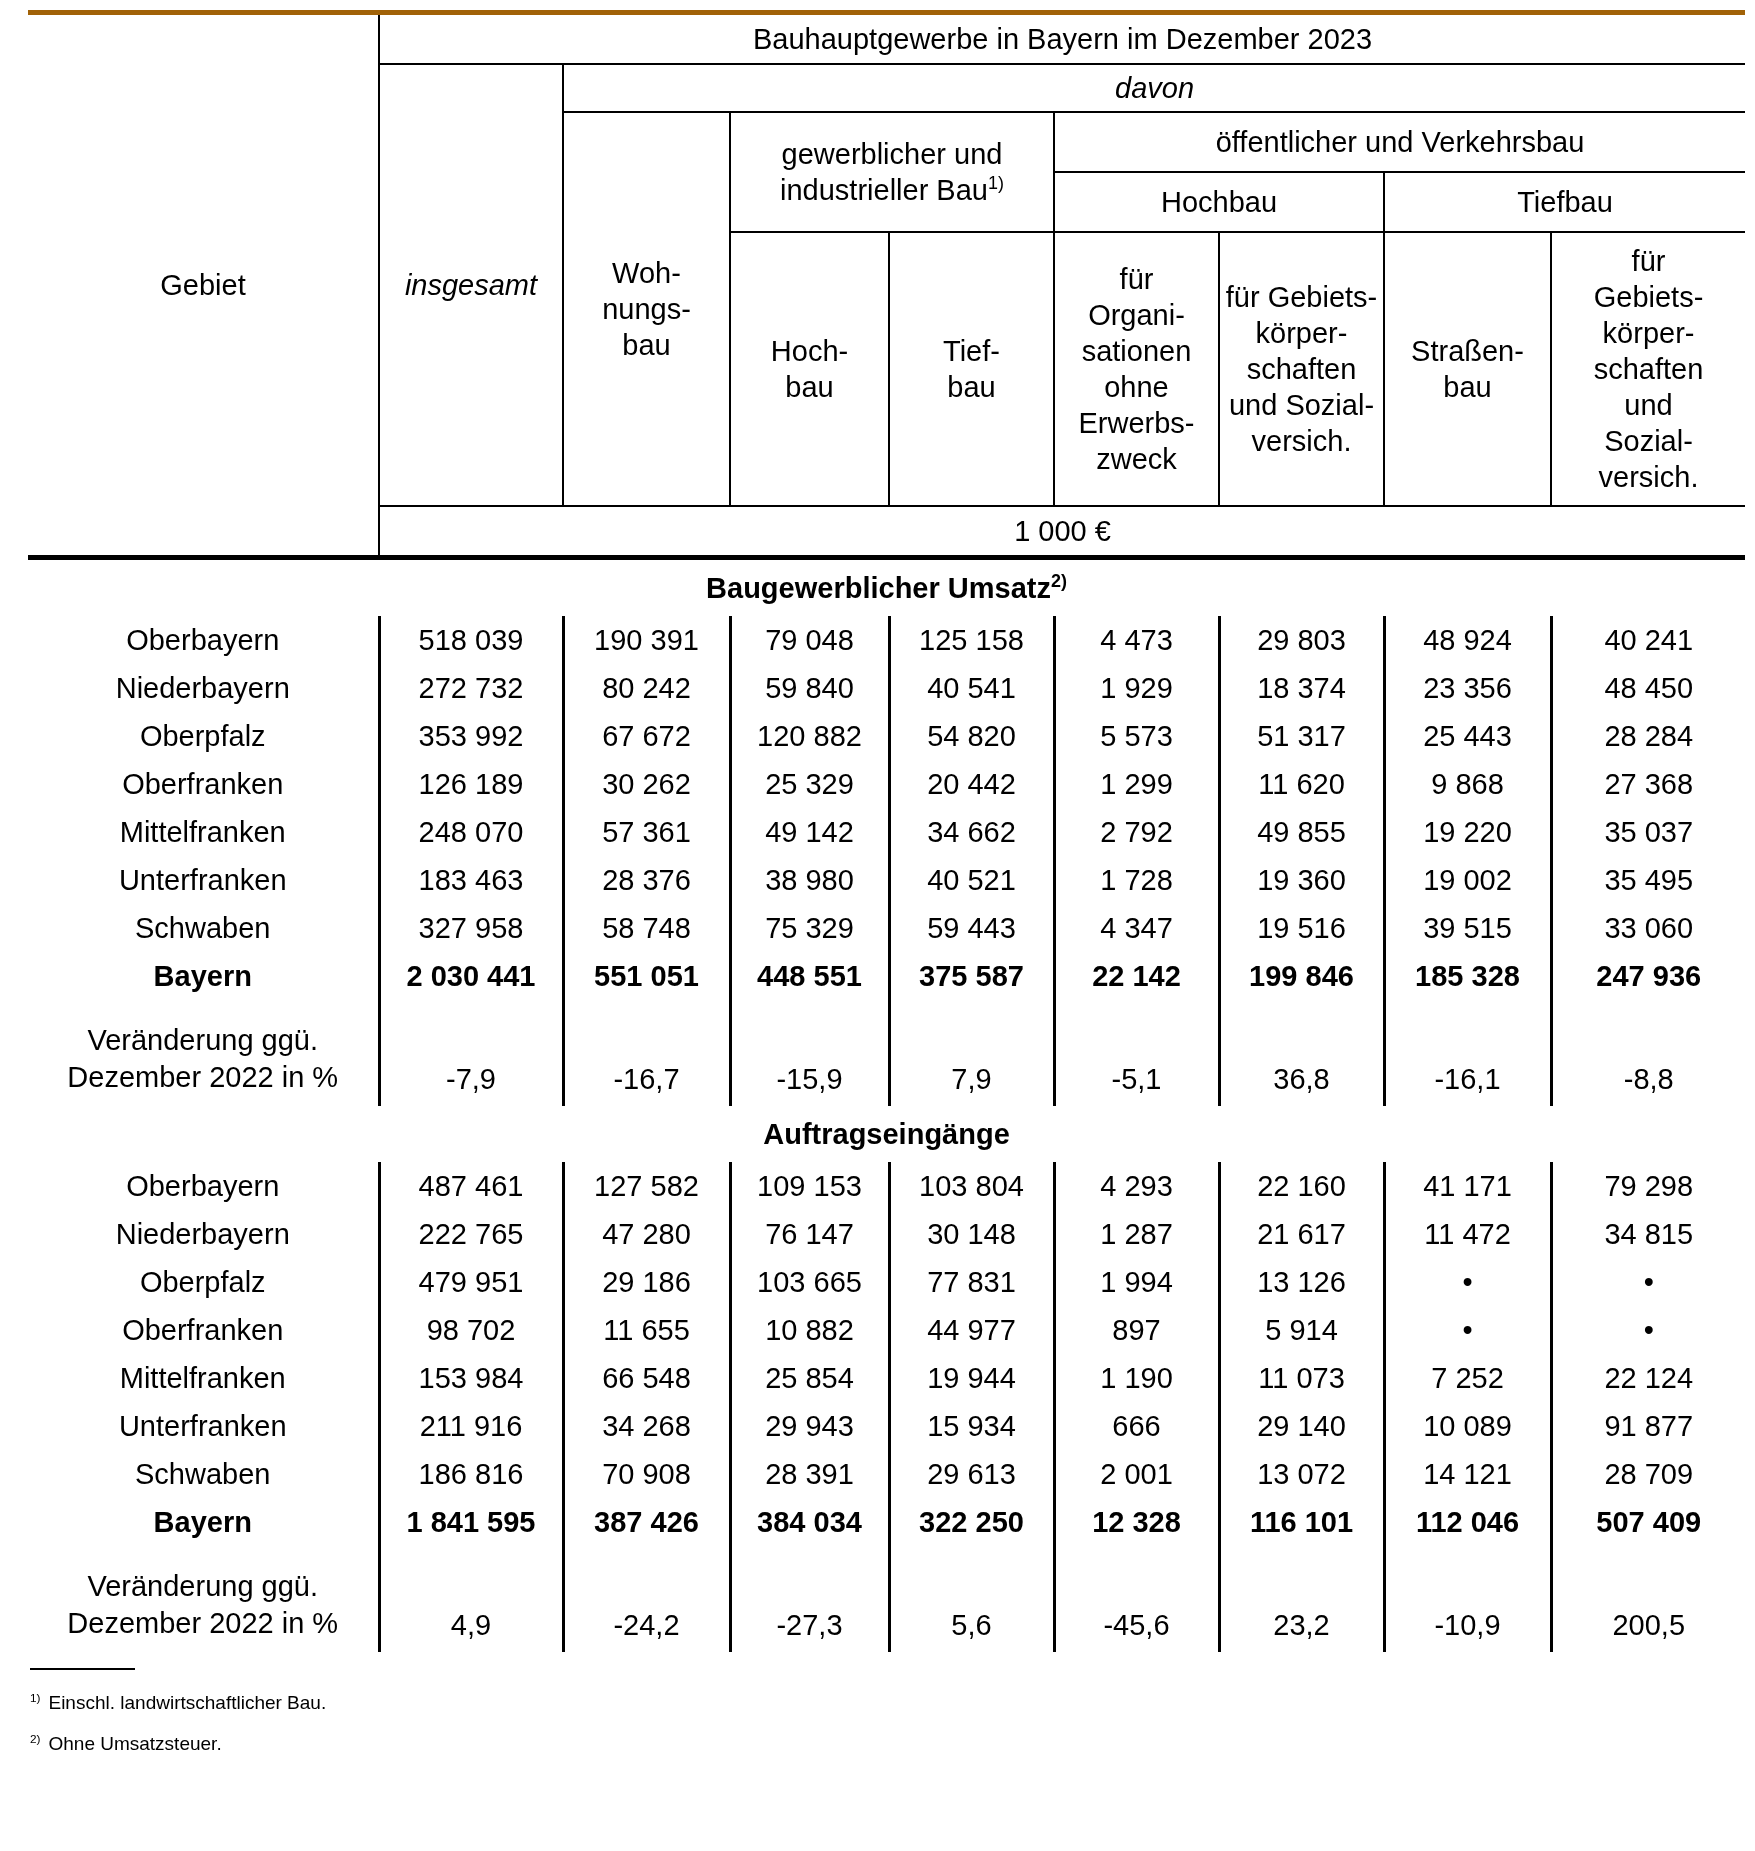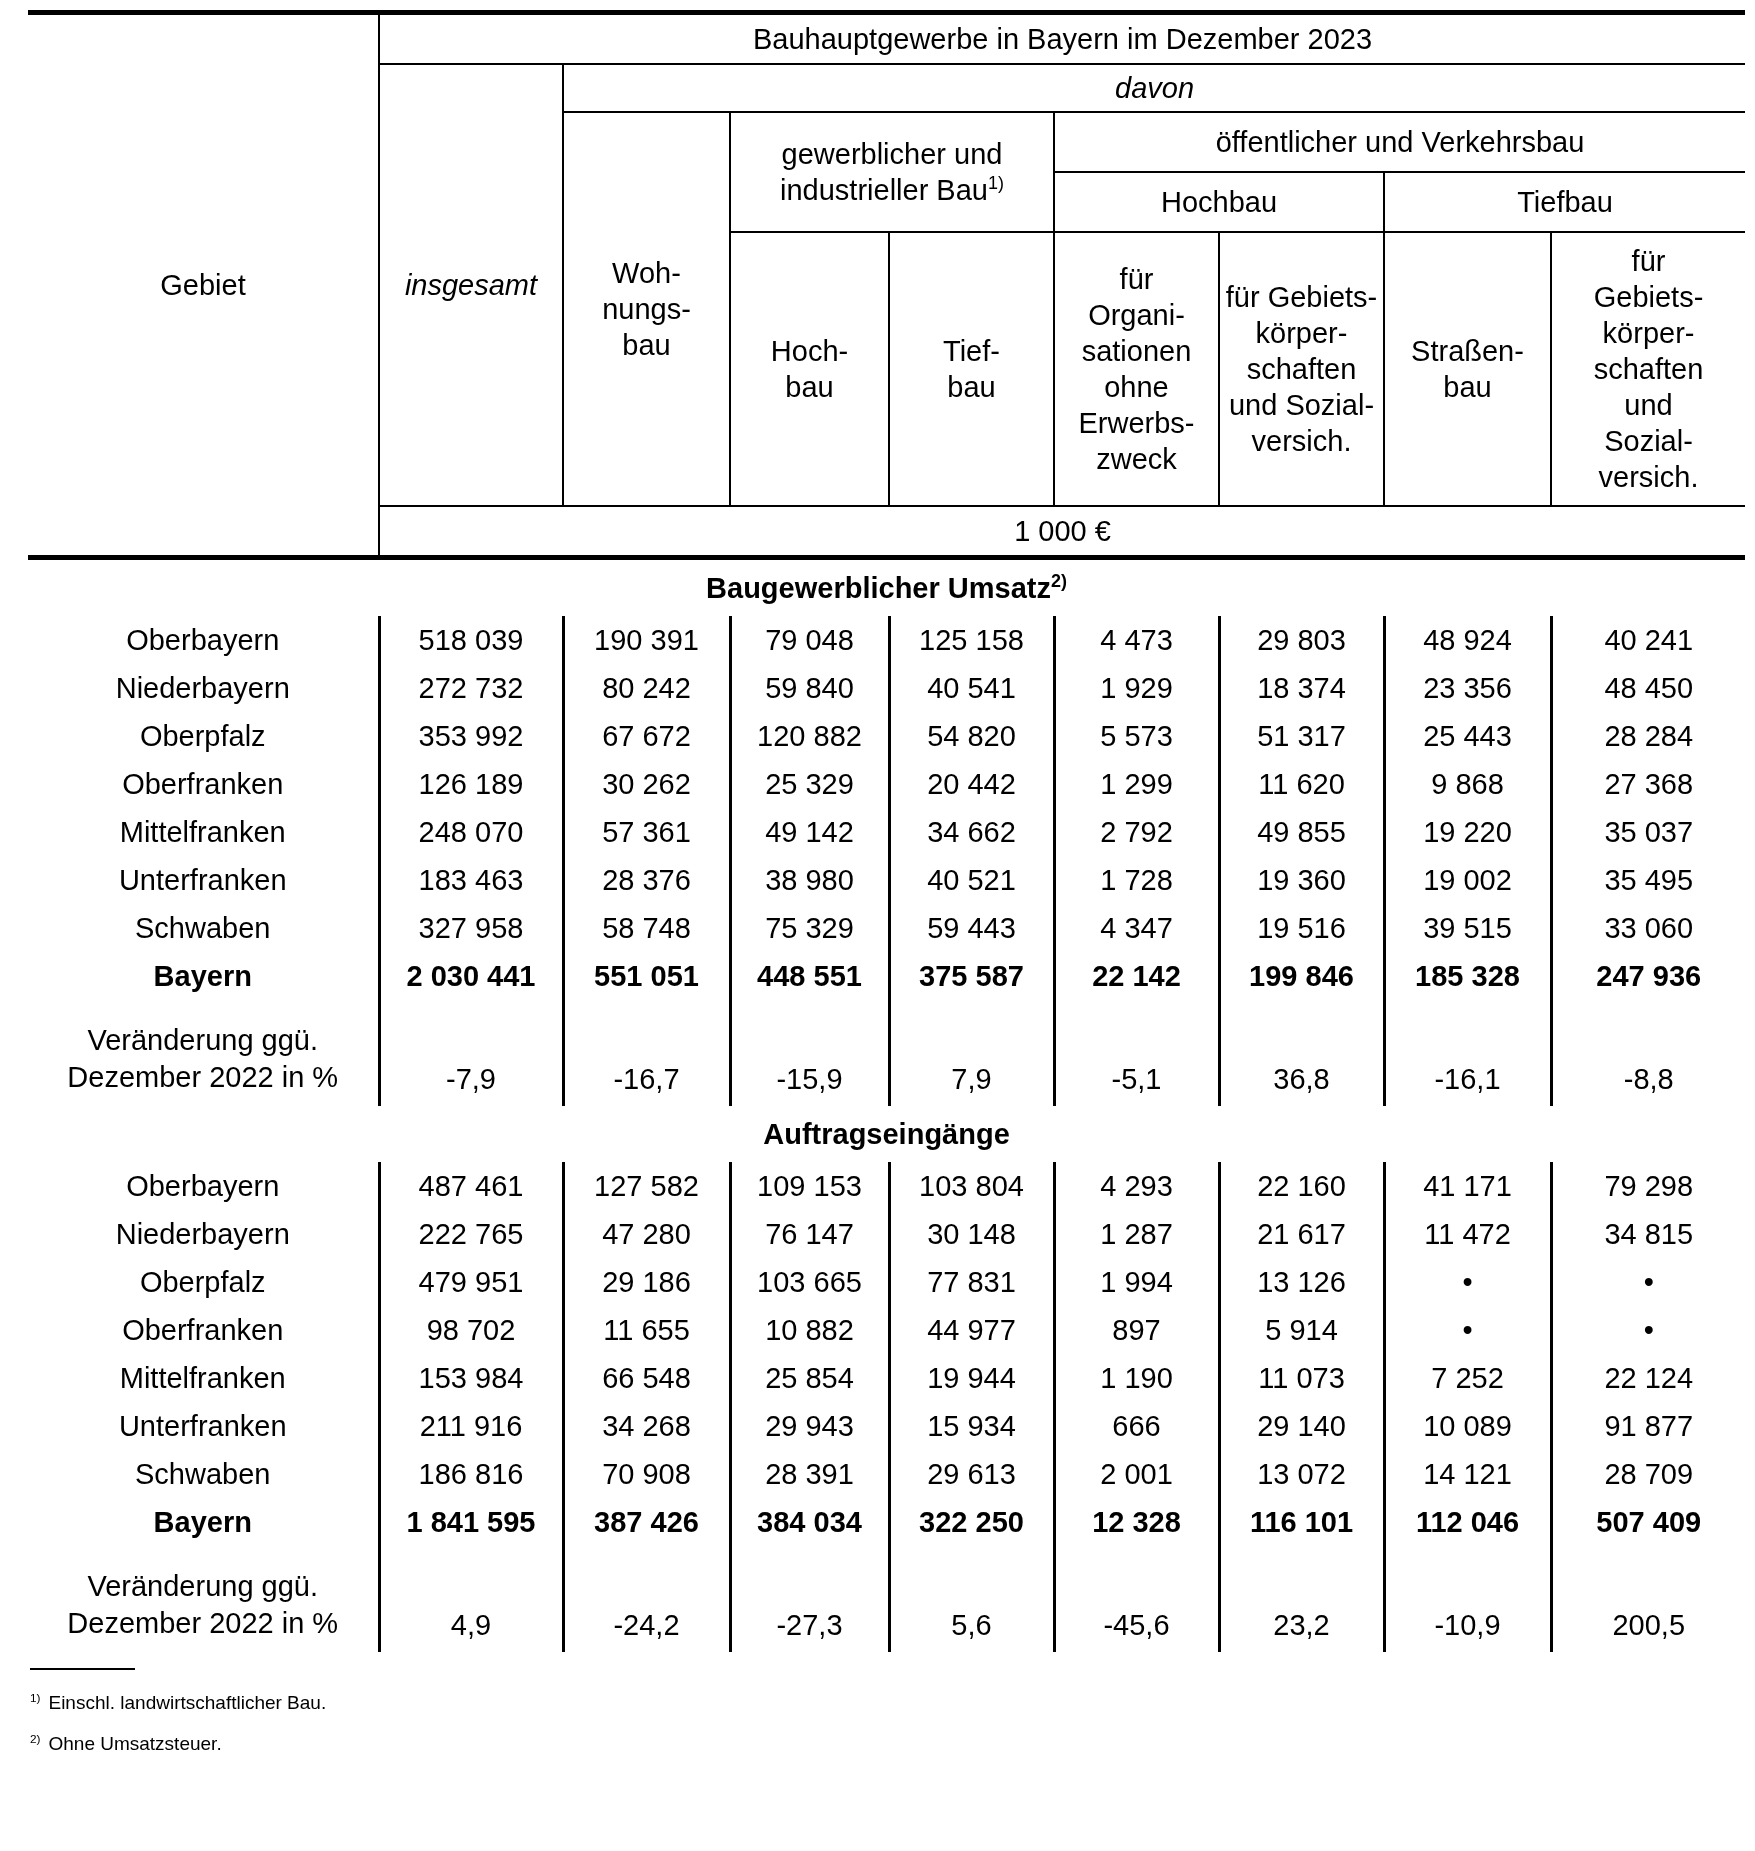--- a/index.html
+++ b/index.html
@@ -23,21 +23,21 @@
     border-collapse: collapse;
     table-layout: fixed;
   }
   table.stat td {
     font-size: 29px;
     padding: 0;
     vertical-align: middle;
     text-align: center;
     overflow: hidden;
   }
-  .bt  { border-top: 5px solid #000000; }
+  .bt  { border-top: 5px solid #a16207; }
   .bb  { border-bottom: 2px solid #000; }
   .bbk { border-bottom: 5px solid #000; }
   .br  { border-right: 2px solid #000; }
   .brd { border-right: 3px solid #000; }
   .pre { white-space: pre-line; line-height: 36px; }
 
   tr.r1 td { height: 48px; }
   tr.r2 td { height: 46px; font-style: italic; }
   tr.r3 td { height: 58px; line-height: 36px; }
   tr.r4 td { height: 58px; }

